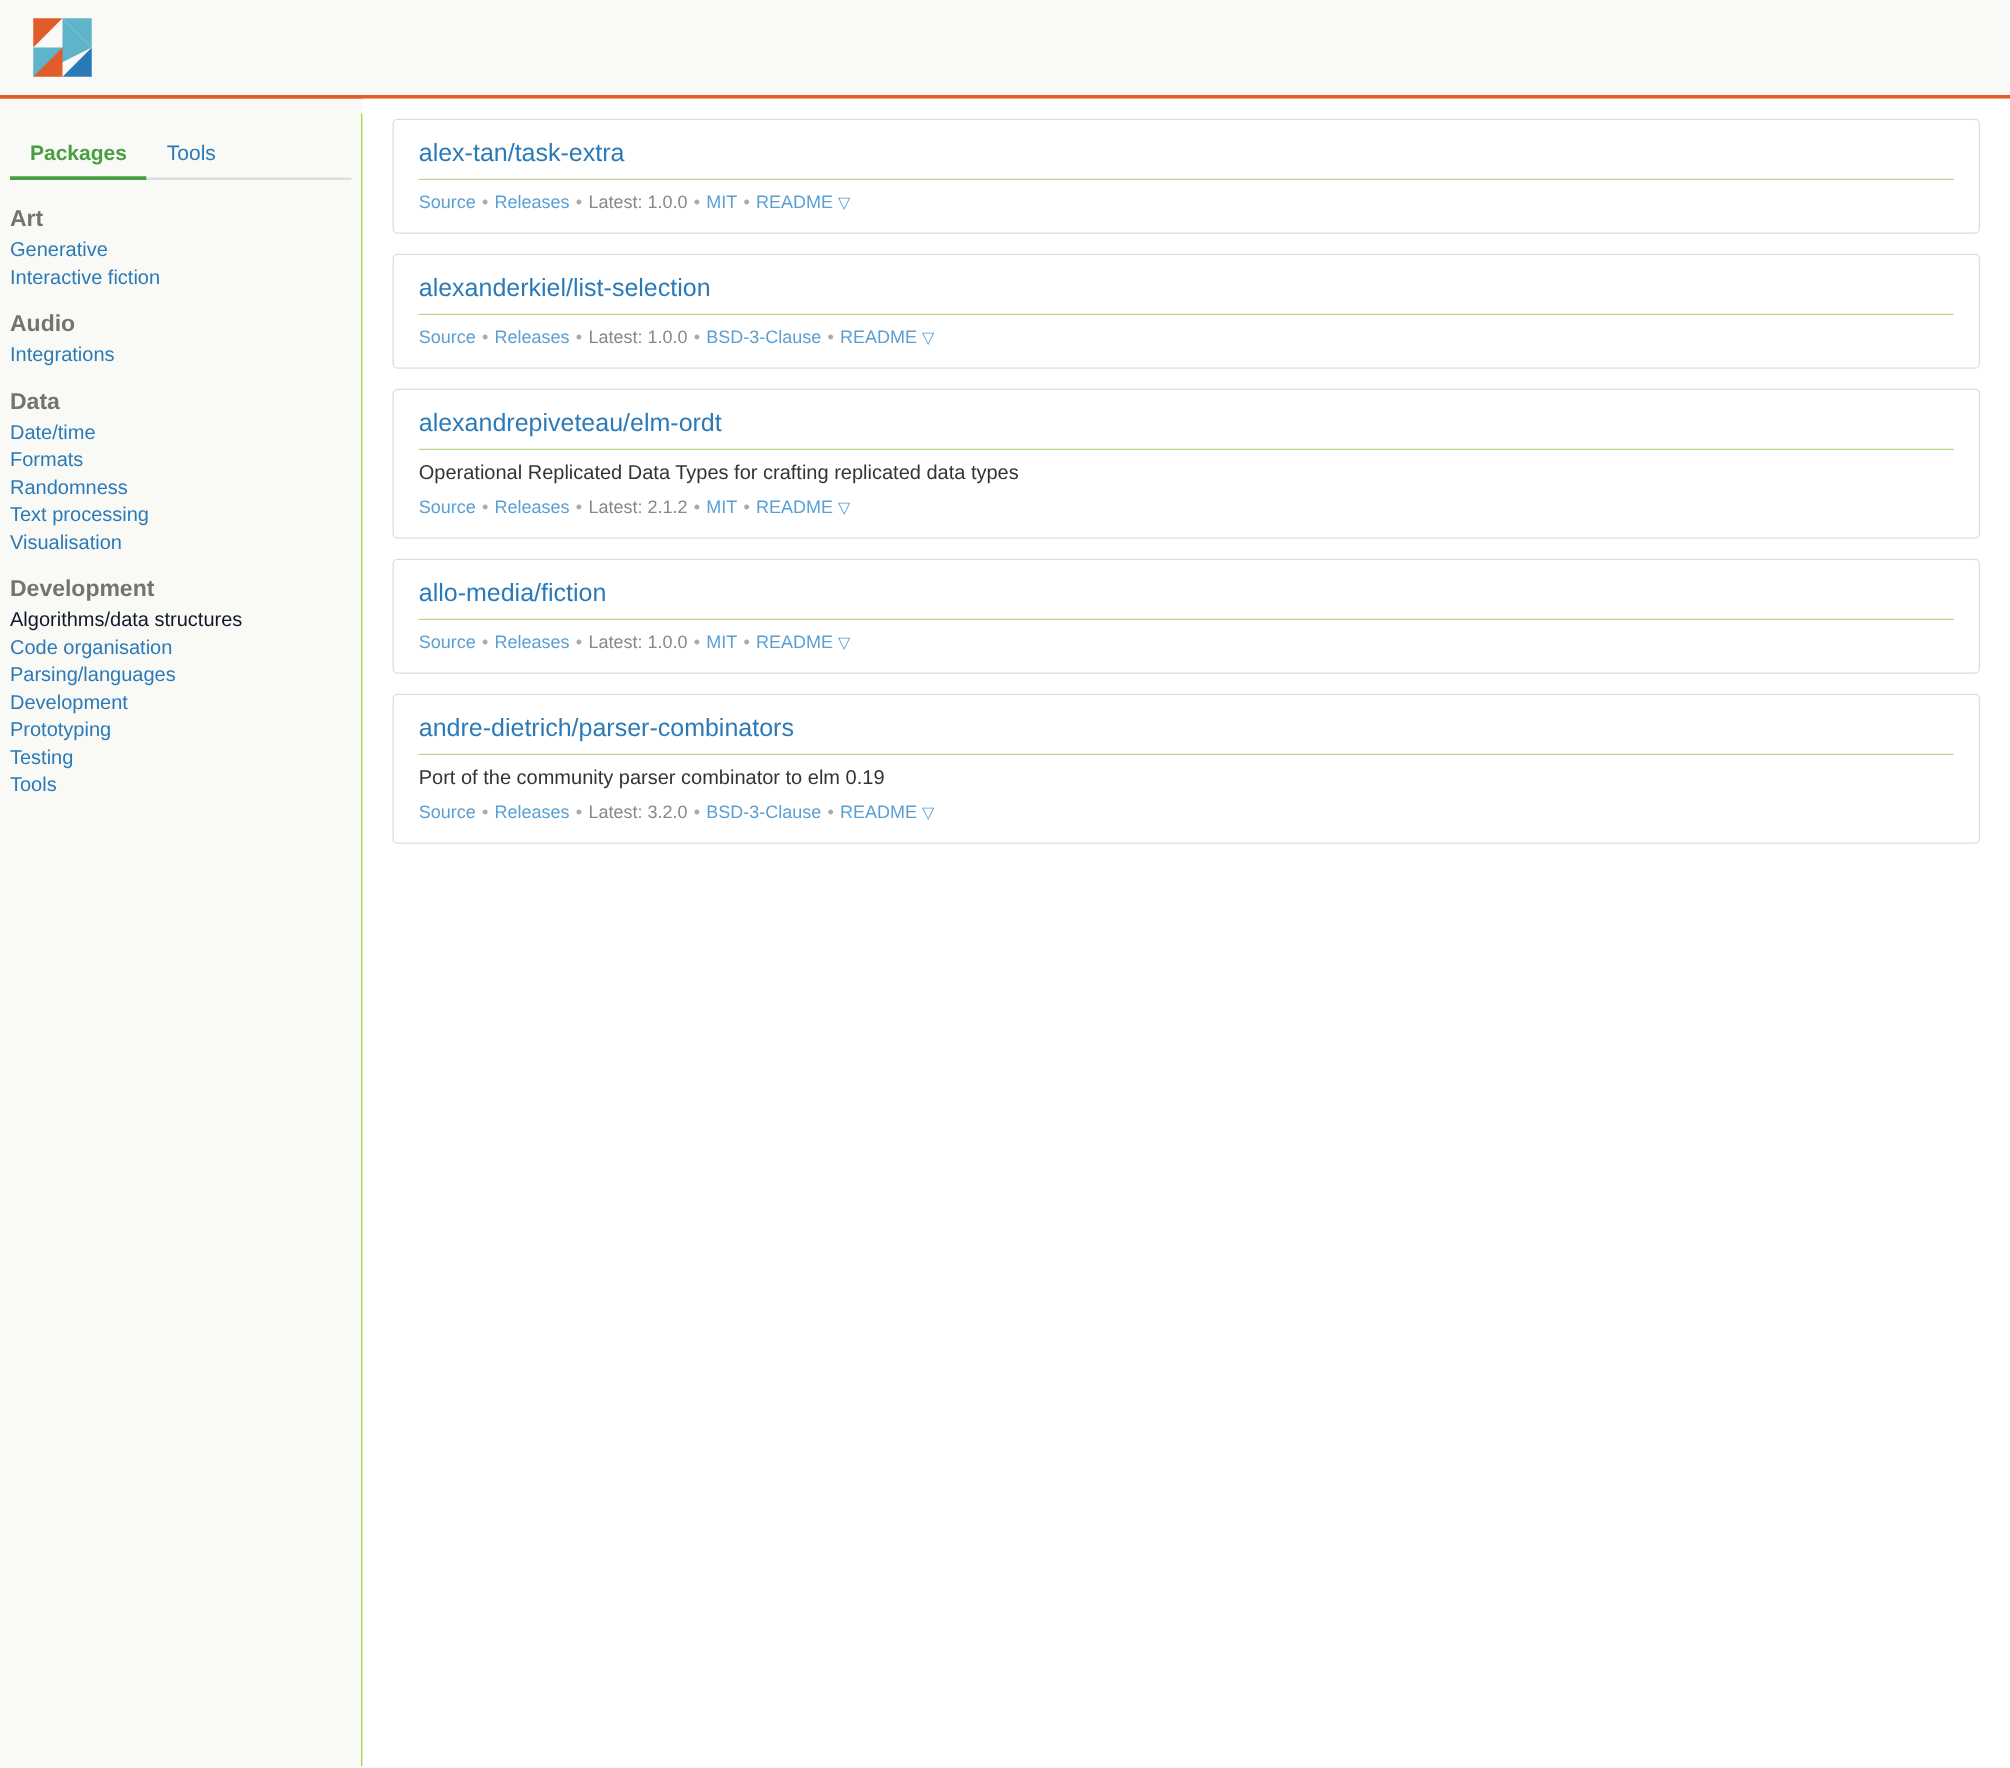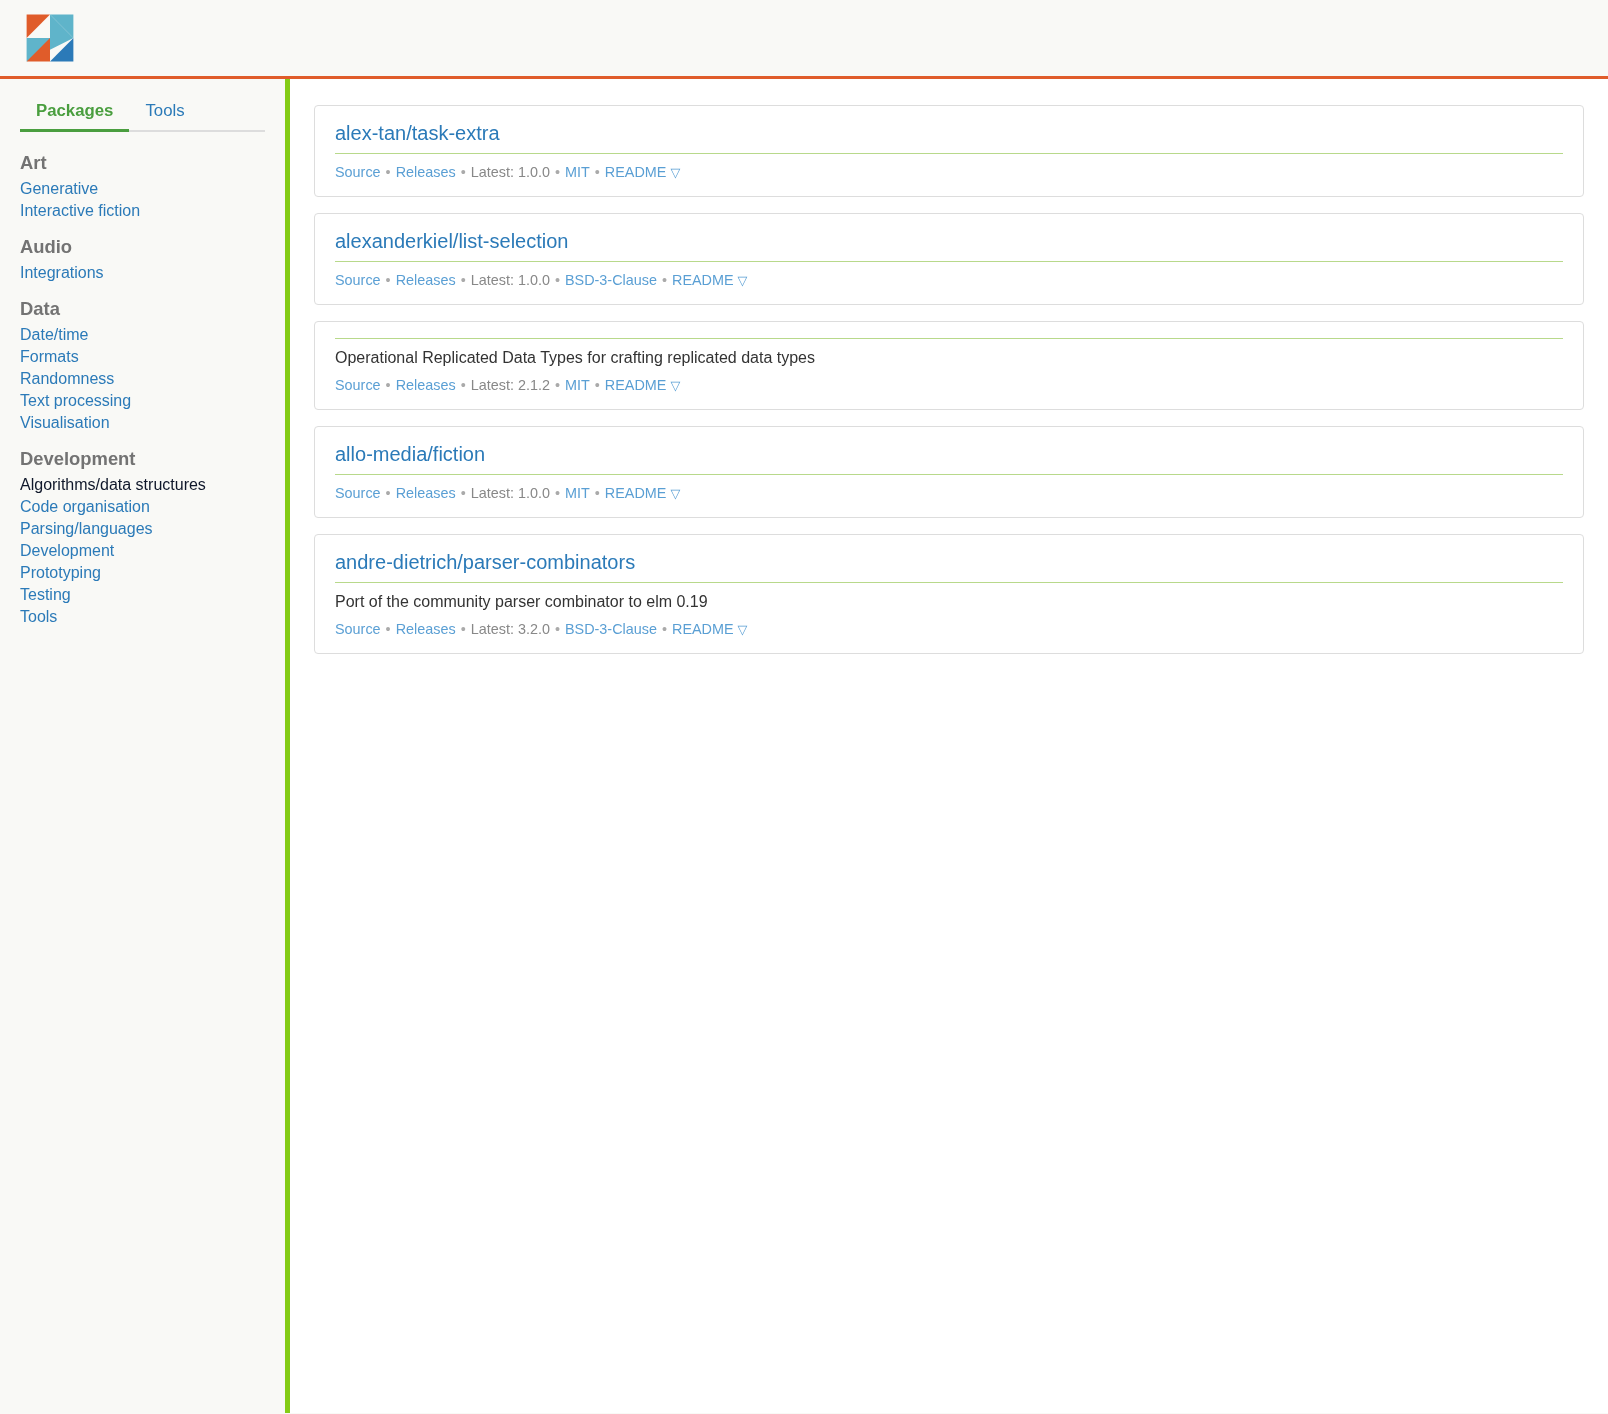--- a/index.html
+++ b/index.html
@@ -48,23 +48,24 @@
     
     .layout {
       display: flex;
       min-height: calc(100vh - 80px);
     }
 
     
     .sidebar {
       width: 290px;
       min-width: 290px;
-      padding: 16px 20px;
+      padding: 16px 8px;
       background: #f9f9f6;
-      border-right: 5px solid #84cc16;
+      border-right: 1px solid #84cc16;
+      margin-top: 12px;
     }
     .sidebar-tabs {
       display: flex;
       gap: 0;
       margin-bottom: 20px;
       border-bottom: 2px solid #ddd;
     }
     .sidebar-tab {
       padding: 6px 16px 8px;
       font-size: 1.05rem;
@@ -98,21 +99,21 @@
       text-decoration: none;
     }
     .sidebar-item.active {
       color: #0f172a;
       font-weight: 500;
     }
 
     
     .main {
       flex: 1;
-      padding: 26px 24px;
+      padding: 16px 24px;
       background: #fff;
     }
 
     
     .package-card {
       border: 1px solid #ddd;
       border-radius: 4px;
       margin-bottom: 16px;
       padding: 16px 20px;
       background: #fff;
@@ -233,20 +234,21 @@
       <a class="meta-link">Releases</a>
       <span class="meta-sep">•</span>
       <span>Latest: 1.0.0</span>
       <span class="meta-sep">•</span>
       <a class="meta-link">BSD-3-Clause</a>
       <span class="meta-sep">•</span>
       <a class="meta-link">README <span class="readme-triangle">▽</span></a>
     </div>
   </div>
         <div class="package-card">
+    <a class="package-name">alexandrepiveteau/elm-ordt</a>
     <hr class="package-divider">
     <p class="package-description">Operational Replicated Data Types for crafting replicated data types</p>
     <div class="package-meta">
       <a class="meta-link">Source</a>
       <span class="meta-sep">•</span>
       <a class="meta-link">Releases</a>
       <span class="meta-sep">•</span>
       <span>Latest: 2.1.2</span>
       <span class="meta-sep">•</span>
       <a class="meta-link">MIT</a>

